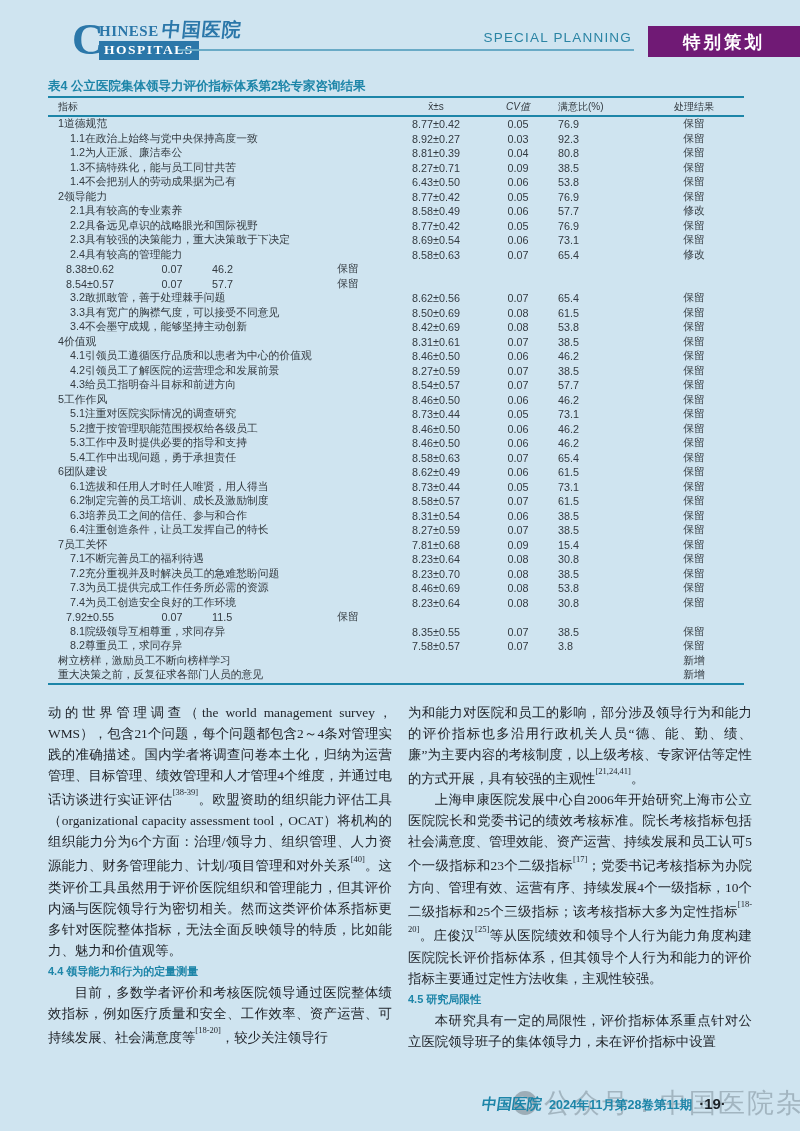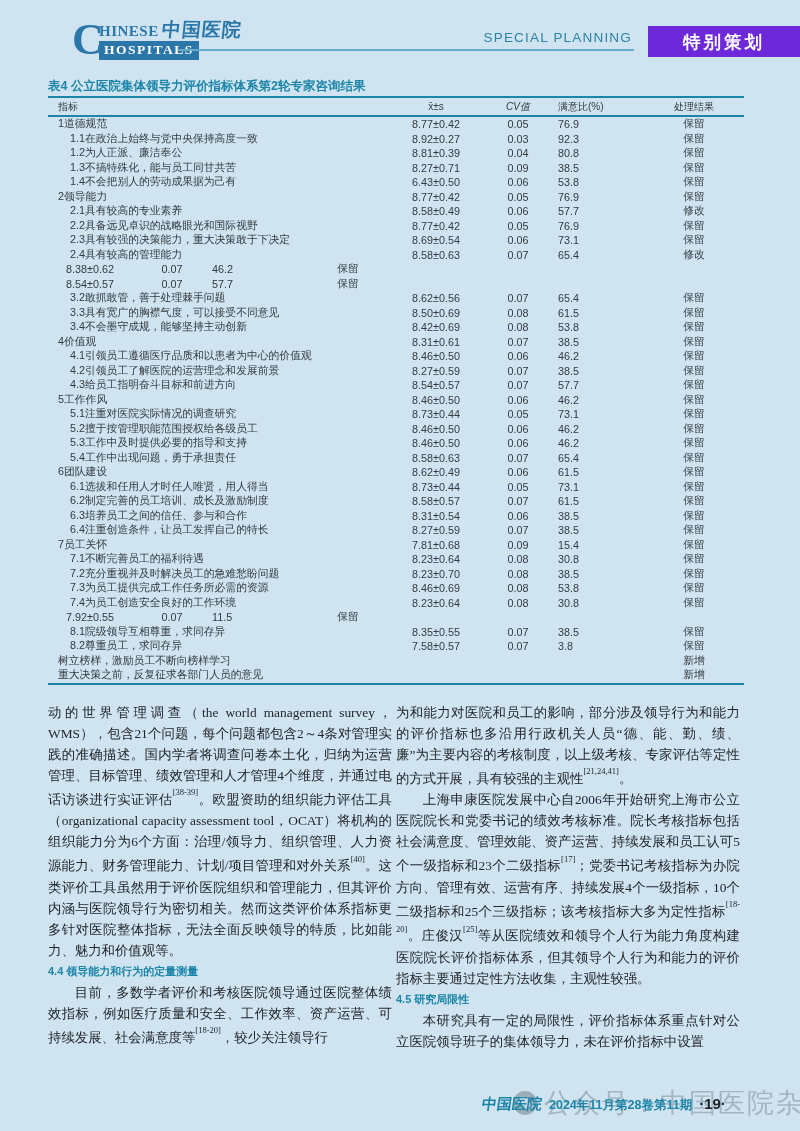--- a/index.html
+++ b/index.html
@@ -17,40 +17,40 @@
   .logo-right { margin-left:27px; }
   .logo-row1 { display:flex; align-items:flex-end; gap:3px; }
   .logo-hinese { font-size:15px; font-weight:bold; letter-spacing:.5px; line-height:1; }
   .logo-cn { font-size:19px; font-weight:900; line-height:1; transform:skewX(-6deg); letter-spacing:1px; }
   .logo-hosp { display:inline-block; margin-top:2px; background:#2b77a9; color:#fff;
                font-size:13.5px; font-weight:bold; letter-spacing:1.5px; padding:1px 5px 2px 5px; line-height:1.2; }
   .header-rule { position:absolute; left:178px; top:49px; width:456px; height:2px; background:#69aac6; }
   .sp-label { position:absolute; left:0; top:30px; width:632px; text-align:right;
               font-size:13.5px; letter-spacing:1.2px; color:#2b84a4; }
   .sp-badge { position:absolute; left:648px; top:26px; width:152px; height:31px;
-              background:#6d28d9; color:#fff; font-weight:bold; font-size:17.5px;
+              background:#701a75; color:#fff; font-weight:bold; font-size:17.5px;
               letter-spacing:3px; display:flex; align-items:center; justify-content:center;
               font-family:"Liberation Serif", serif; }
   
   .tbl-title { position:absolute; left:48px; top:78px; font-size:12.5px; font-weight:bold; color:#1d85a8; }
   .tbl { position:absolute; left:48px; top:96px; width:696px;
          border-top:2.5px solid #1d85a8; border-bottom:2.5px solid #1d85a8;
          font-size:10.8px; color:#333a40; }
   .trow { display:flex; align-items:center; height:14.5px; }
   .thead { height:19px; border-bottom:2px solid #1d85a8; font-size:10px; }
   .c-ind { flex:1; text-align:left; padding-left:10px; white-space:nowrap; overflow:hidden; }
   .c-ind.sub { padding-left:22px; }
   .c-mean { width:84px; text-align:center; }
   .c-cv   { width:80px; text-align:center; }
   .c-sat  { width:86px; text-align:left; }
   .c-res  { width:100px; text-align:center; }
   .thead .c-cv { font-style:italic; }
   
   .body-cols { position:absolute; left:48px; top:702px; width:704px;
-               display:flex; column-gap:4px; }
+               display:flex; column-gap:16px; }
   .bcol { width:344px; font-family:"Liberation Serif","DejaVu Serif",serif;
           font-size:13.4px; line-height:21px; text-align:justify; color:#22262c; }
   .bcol p { margin:0; }
   .bcol p.ind { text-indent:2em; }
   .bcol h4 { color:#1d85a8; font-size:11px; font-weight:bold; line-height:21px;
              font-family:"Liberation Sans", sans-serif; }
   .bcol sup { font-size:8.5px; position:relative; top:-0.45em; }
   
   .watermark { position:absolute; left:512px; top:1085px; z-index:0;
                display:flex; align-items:center; gap:6px;

